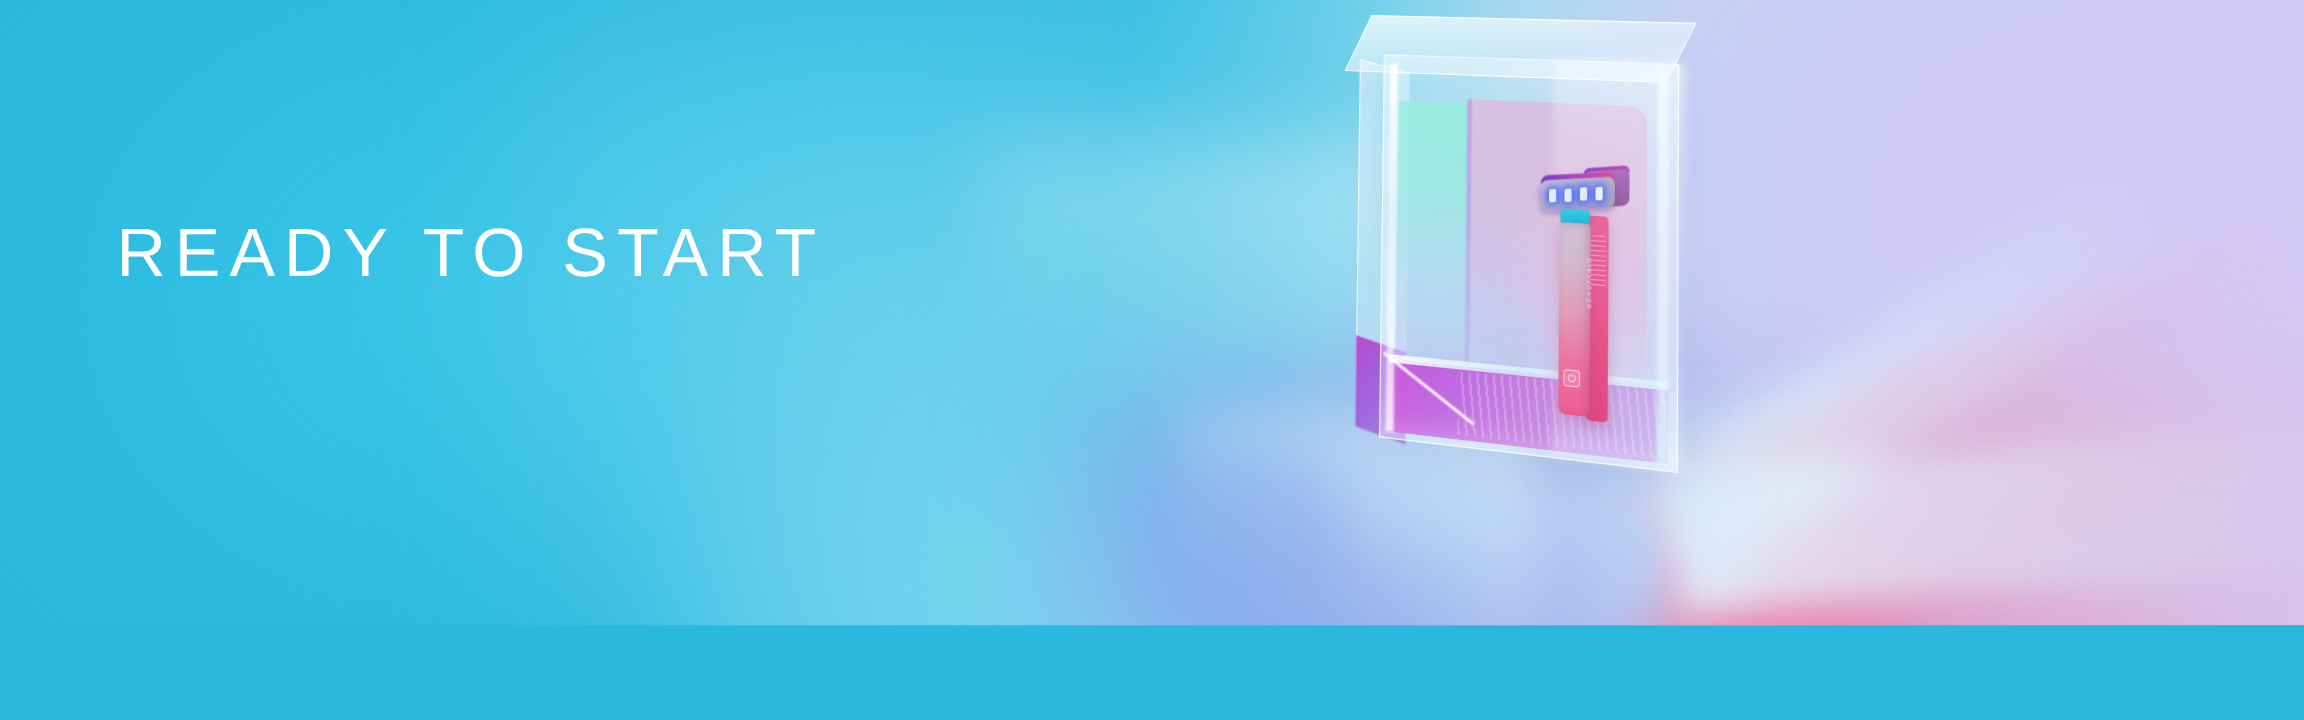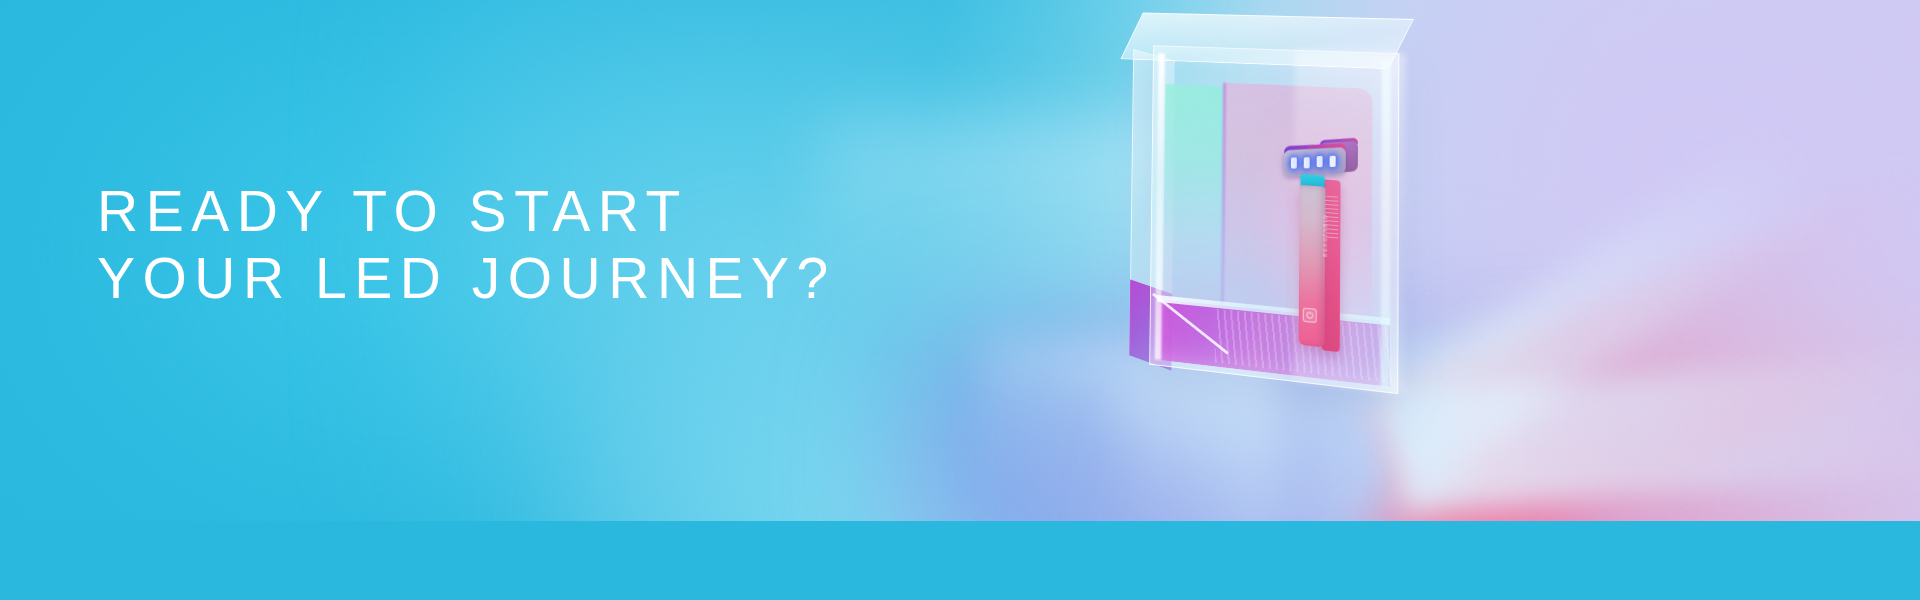--- a/index.html
+++ b/index.html
@@ -608,21 +608,20 @@
   <div class="beam-left"></div>
 
   <div class="ray ray-1"></div>
   <div class="ray ray-2"></div>
   <div class="ray ray-3"></div>
   <div class="ray-light"></div>
   <div class="ray-light-2"></div>
 
   <div class="headline">
     <span class="headline-line">READY TO START</span>
-    <span class="headline-line">YOUR LED JOURNEY?</span>
   </div>
 
   <div class="product-stage">
 
     <div class="box-shell">
 
       <div class="box-side"></div>
       <div class="box-side-base"></div>
 
       <div class="panel-mint"></div>

